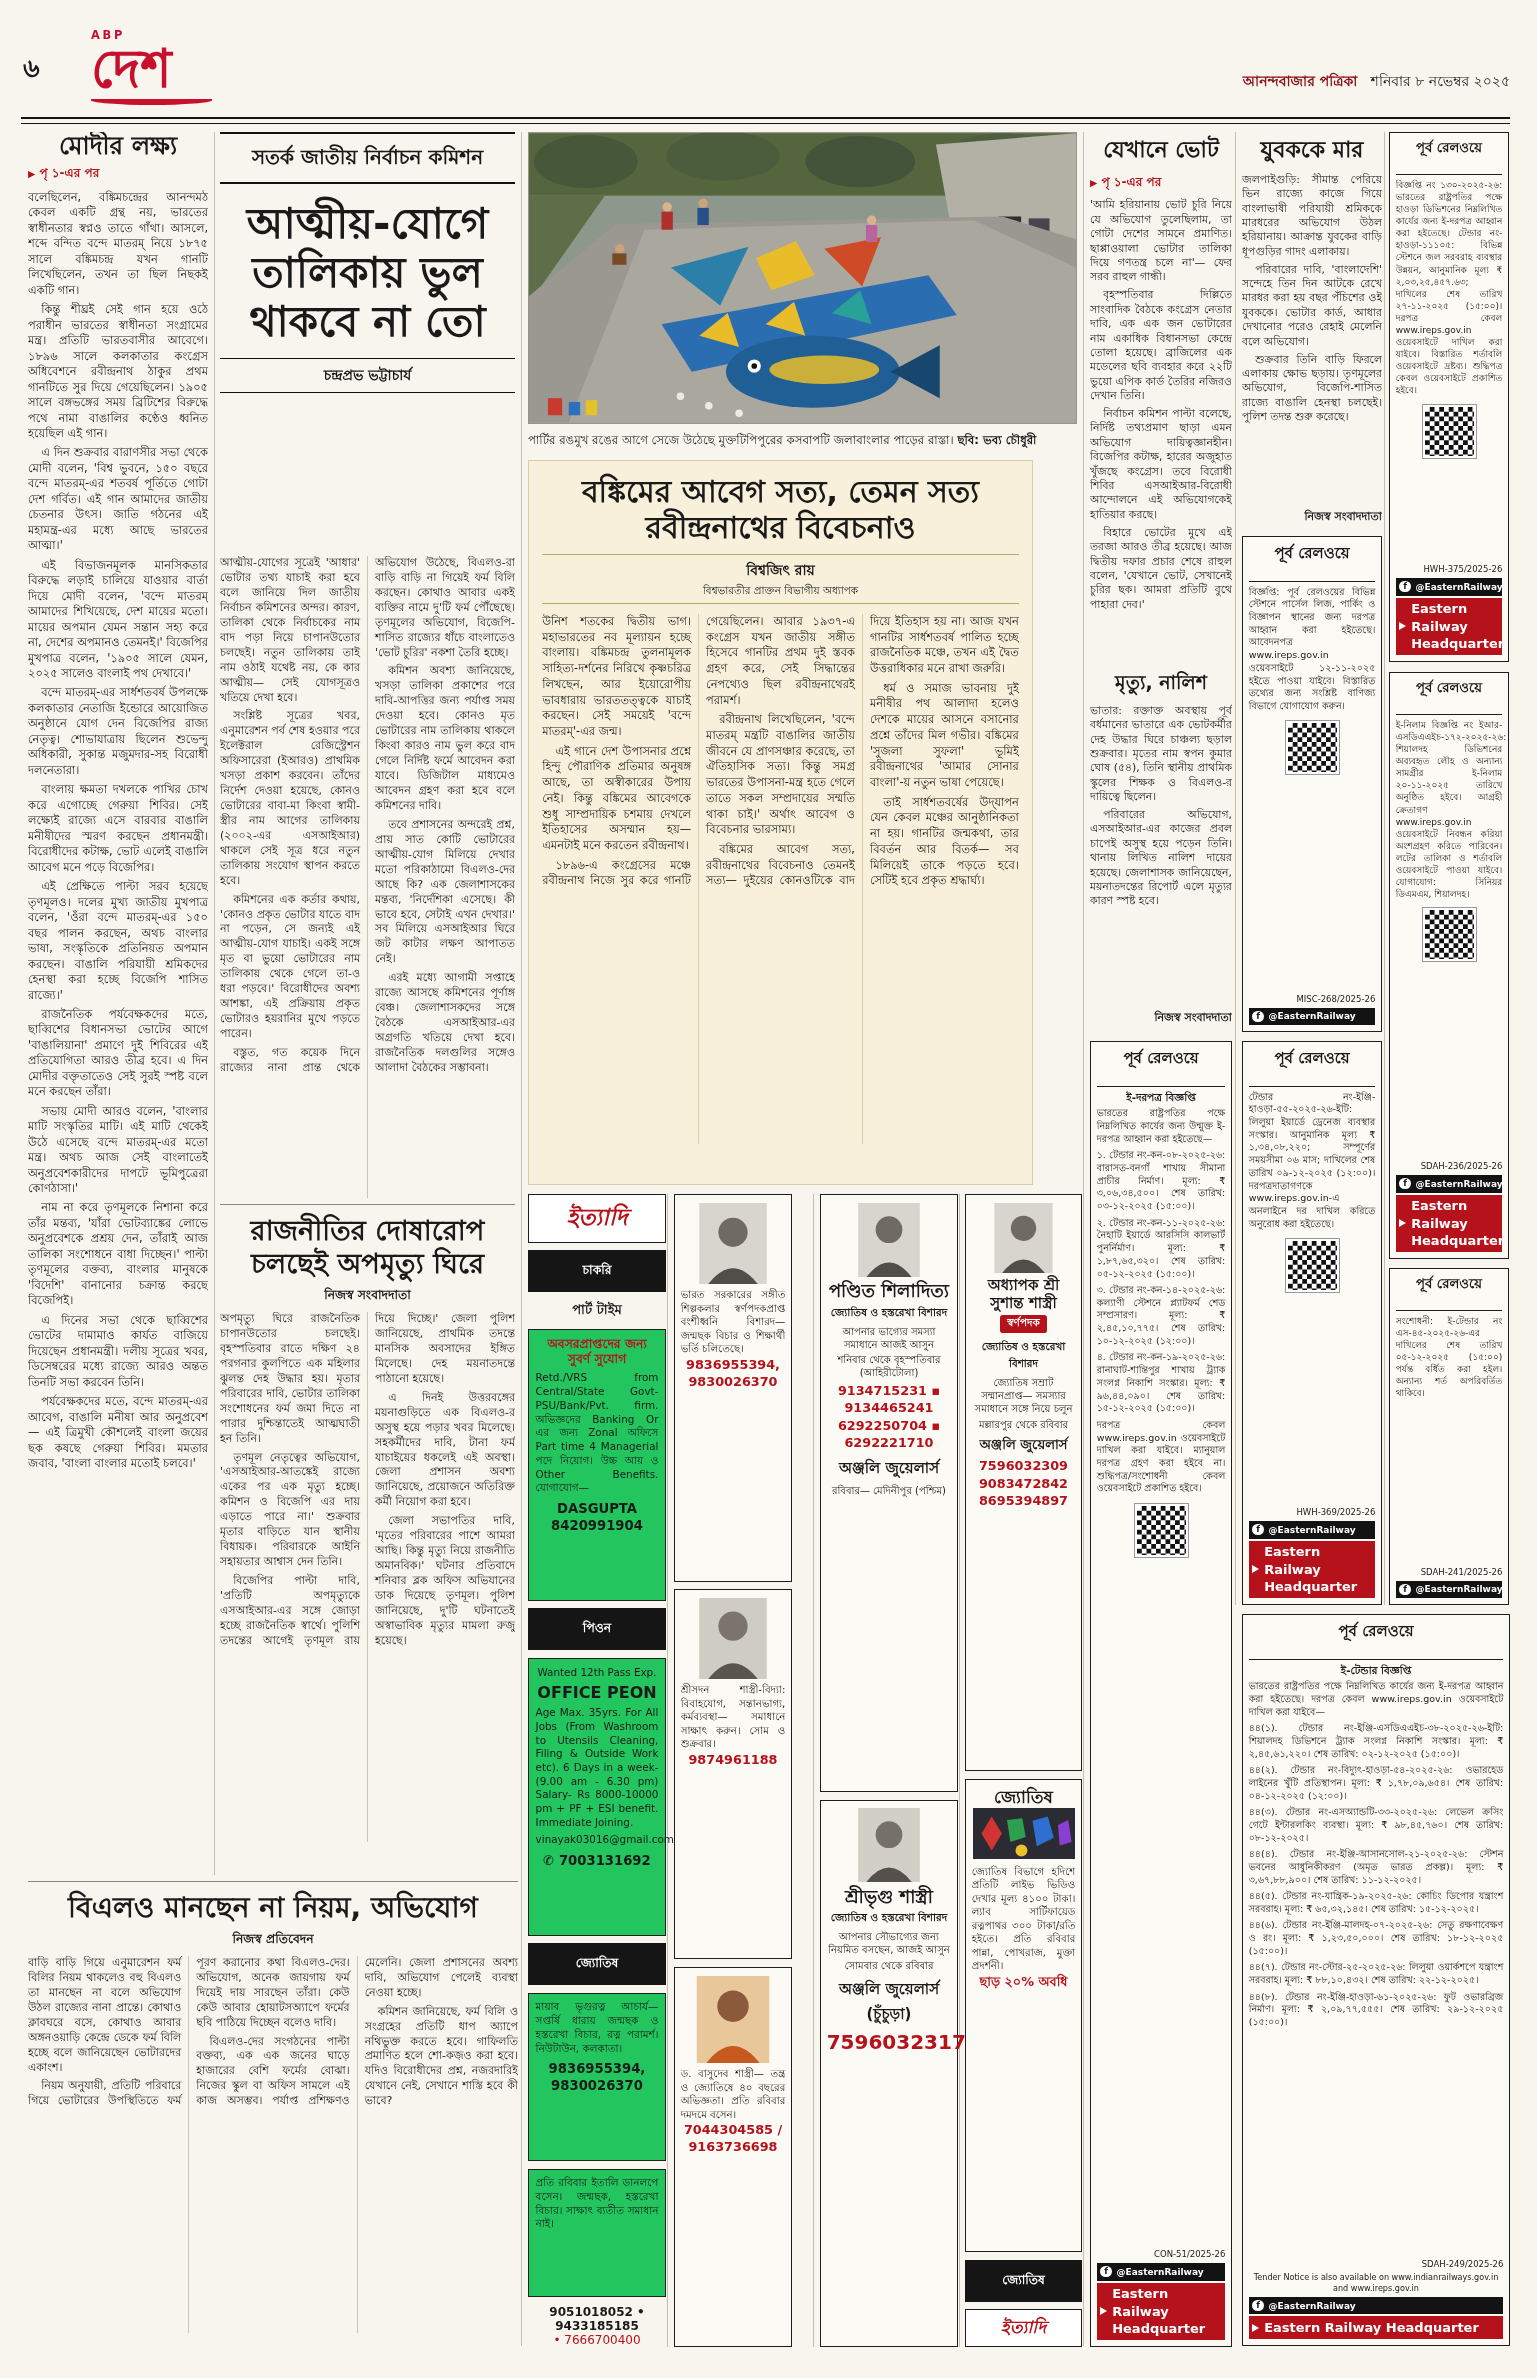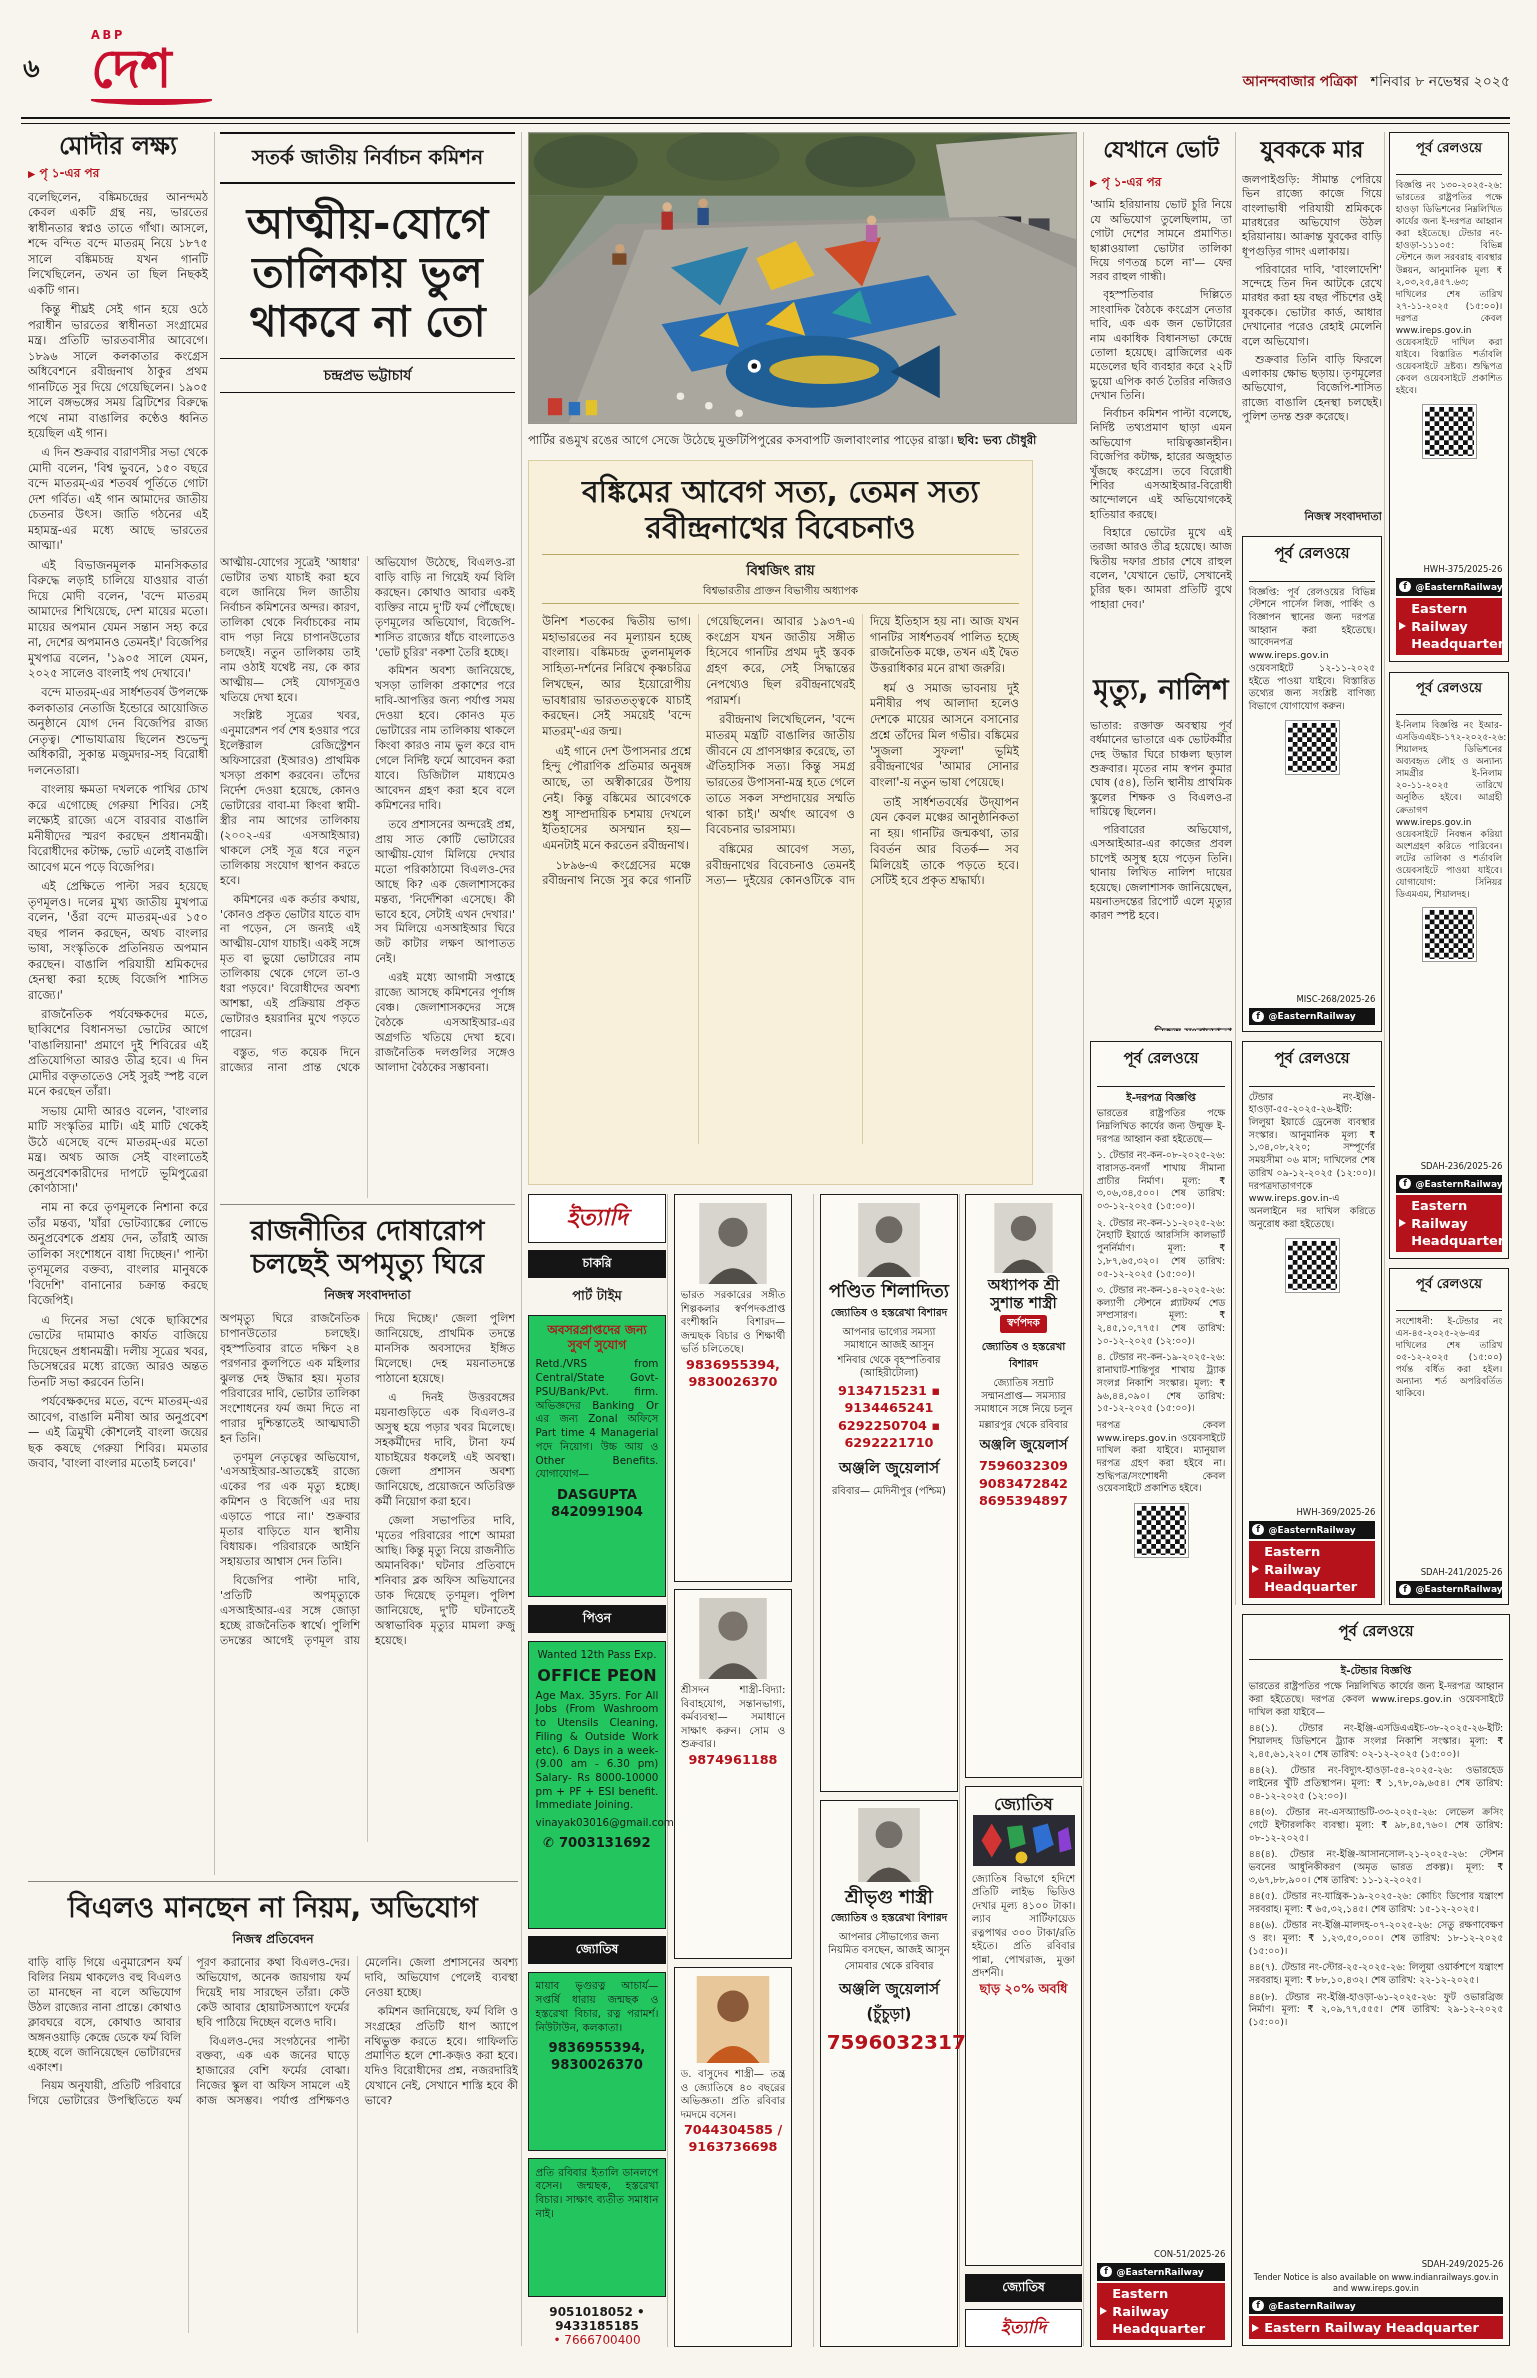--- a/index.html
+++ b/index.html
@@ -43,40 +43,40 @@
 
   
   .bankim{background:#f8f0da;border:0.9px solid #d9cda4;padding:11.4px 13.2px;box-sizing:border-box;}
   .bankim-headline{font-size:30px;line-height:1.2;font-weight:bold;text-align:center;margin:1.9px 0 7.6px;}
   .bankim-byline{text-align:center;border-top:0.9px solid #b9a968;border-bottom:0.9px solid #b9a968;padding:3.8px 0;margin-bottom:9.5px;}
   .bankim-byline .nm{font-size:14px;font-weight:bold;display:block;}
   .bankim-byline .rl{font-size:10.4px;display:block;}
 
   
   .rcol-title{font-size:22px;font-weight:bold;text-align:center;margin-bottom:3.8px;}
-  .rcol-title2{font-size:28px;font-weight:bold;text-align:center;margin-bottom:3.8px;}
+  .rcol-title2{font-size:19px;font-weight:bold;text-align:center;margin-bottom:3.8px;}
 
   
   .rail-box{border:1.4px solid #1d1d1d;background:#fbfaf4;padding:5.7px;box-sizing:border-box;font-size:9.5px;line-height:1.34;text-align:justify;overflow:hidden;display:flex;flex-direction:column;}
   .rail-head{font-size:15px;font-weight:bold;text-align:center;border-bottom:1.4px solid #1d1d1d;padding-bottom:18px;margin-bottom:3.8px;}
   .rail-sub{font-size:10.4px;font-weight:bold;text-align:center;margin-bottom:2.8px;}
   .rail-body p{margin:0 0 3.8px;}
   .rail-id{text-align:right;font-size:8.5px;margin-top:auto;padding-top:2.8px;}
   .rail-note{font-size:8.1px;text-align:center;margin-top:1.9px;}
   .rail-foot{background:#131313;color:#fff;font-size:9px;font-weight:bold;padding:2.8px 3.8px;display:flex;align-items:center;gap:4.7px;margin-top:2.8px;}
   .rail-foot .ic{display:inline-block;width:11.4px;height:11.4px;border-radius:50%;background:#fff;color:#131313;font-size:8.5px;line-height:11.4px;text-align:center;font-weight:bold;flex:0 0 auto;}
   .rail-foot2{background:#b5121b;color:#fff;font-size:13px;font-weight:bold;padding:2.8px 3.8px;display:flex;align-items:center;gap:4.7px;margin-top:1.9px;}
   .rail-foot2 .ic{display:inline-block;width:0;height:0;border-left:7.6px solid #fff;border-top:4.7px solid transparent;border-bottom:4.7px solid transparent;flex:0 0 auto;}
   .qr{width:49px;height:49px;margin:4.7px auto;background:repeating-conic-gradient(#111 0 25%,#fff 0 50%);background-size:9.5px 9.5px;border:2.8px solid #fff;outline:0.9px solid #999;}
 
   
   .adcol{display:flex;flex-direction:column;gap:7.6px;box-sizing:border-box;}
   .itc-logo{border:1.9px solid #1d1d1d;text-align:center;padding:3.8px 0;background:#fff;}
   .itc-logo .t{font-size:23px;font-weight:bold;color:#b5121b;font-style:italic;}
-  .black-bar{background:#151515;color:#fff;text-align:center;font-size:12.3px;font-weight:bold;padding:4px 0;}
+  .black-bar{background:#151515;color:#fff;text-align:center;font-size:12.3px;font-weight:bold;padding:11px 0;}
   .cl-label{font-size:13.2px;font-weight:bold;text-align:center;}
   .classified{border:1.4px solid #1d1d1d;padding:6.6px;font-size:10.4px;line-height:1.32;text-align:justify;background:#22c55e;}
   .cl-head-red{color:#b5121b;font-weight:bold;text-align:center;font-size:12.3px;line-height:1.25;margin-bottom:3.8px;text-indent:0 !important;}
   .cl-center{text-align:center;}
   .phone-big{font-weight:bold;text-align:center;font-size:13.2px;margin-top:4.7px;}
   .phones-line{font-weight:bold;text-align:center;font-size:12px;}
   .phones-red{color:#b5121b;font-weight:normal;text-align:center;font-size:12px;}
   .grow{flex:1 1 auto;}
 
   

